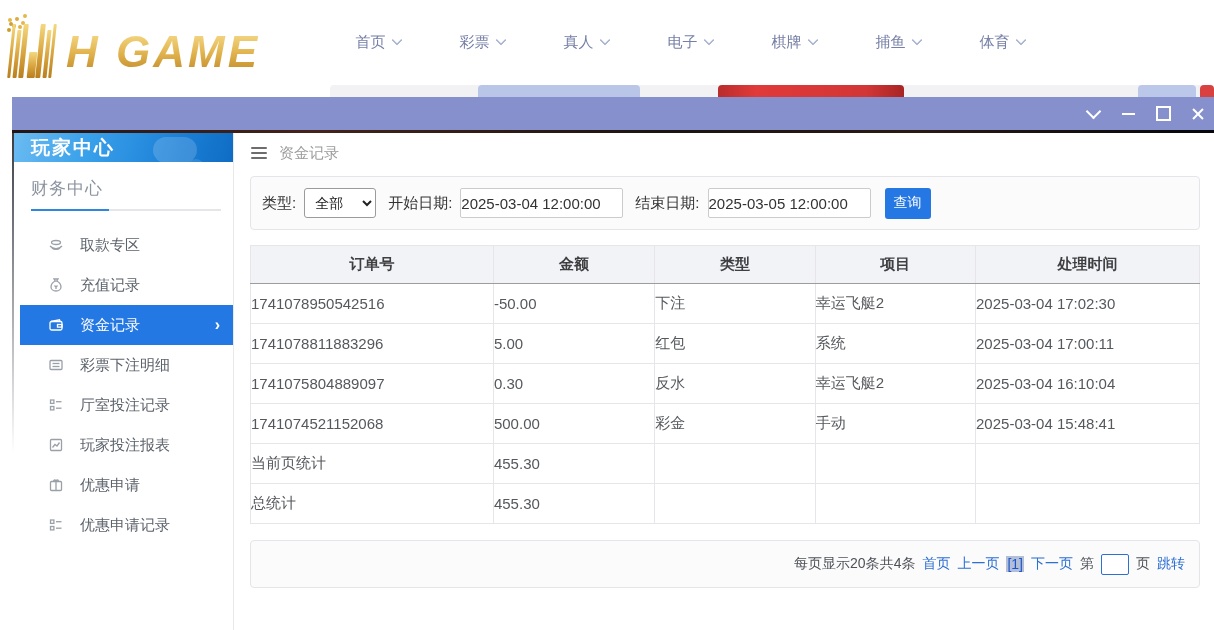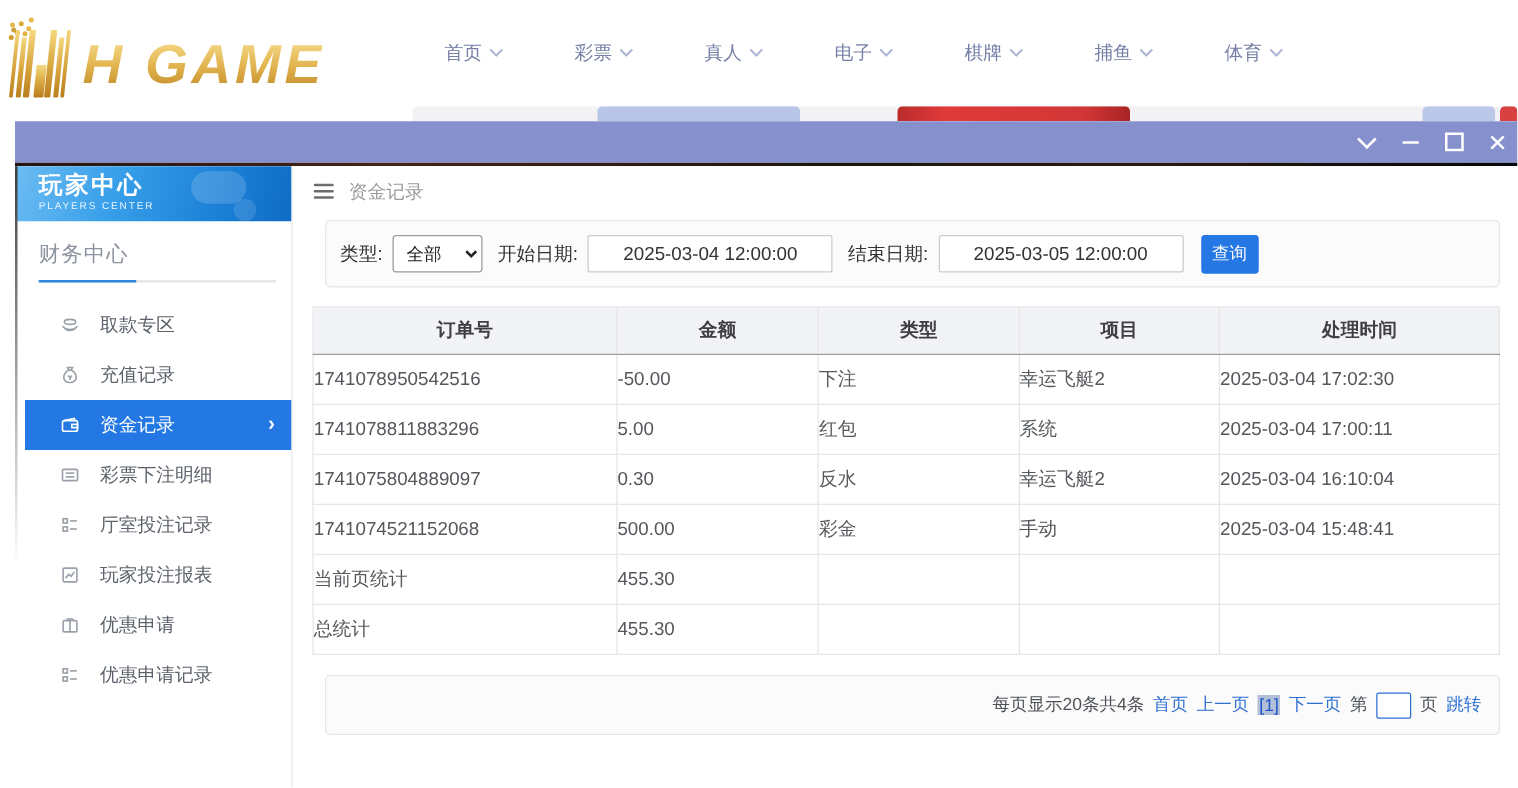--- a/index.html
+++ b/index.html
@@ -45,21 +45,21 @@
   .wc-max::before { content:""; width:11px; height:11px; border:2px solid #fff; }
   .wc-close::before, .wc-close::after { content:""; position:absolute; left:1px; top:7px; width:14px; height:2px; background:#fff; }
   .wc-close::before { transform:rotate(45deg); } .wc-close::after { transform:rotate(-45deg); }
   .dark-top { height:3px; background:linear-gradient(90deg,#241512,#44231a 25%,#1b1410 55%,#2b1a12 75%,#04070c); }
 
   .content { display:flex; height:497px; background:#fff; position:relative; }
   .dark-left { position:absolute; left:0; top:0; width:2px; height:320px; background:linear-gradient(180deg,#3a3a42,#8a8a92 40%,rgba(200,200,205,0)); z-index:5; }
 
   
   .sidebar { width:222px; background:#fff; border-right:1px solid #e9e9ec; position:relative; }
-  .sb-header { height:44px; background:linear-gradient(105deg,#6cbcf2 0%,#39a0ea 35%,#1b7fd6 75%,#0f6cc4 100%); position:relative; padding:5px 4px 0 19px; overflow:hidden; }
+  .sb-header { height:29px; background:linear-gradient(105deg,#6cbcf2 0%,#39a0ea 35%,#1b7fd6 75%,#0f6cc4 100%); position:relative; padding:5px 4px 0 19px; overflow:hidden;font-family:Liberation Mono, monospace; }
   .sb-title { color:#fff; font-size:19px; font-weight:bold; letter-spacing:2px; line-height:22px; }
   .sb-sub { color:#eaf4fd; font-size:8px; letter-spacing:1.5px; }
   .sb-wm1 { position:absolute; right:36px; top:4px; width:44px; height:26px; border-radius:13px; background:rgba(255,255,255,.16); }
   .sb-wm2 { position:absolute; right:28px; top:26px; width:18px; height:18px; border-radius:50%; background:rgba(255,255,255,.12); }
   .sb-section { margin:15px 0 0 19px; color:#8b939f; font-size:17px; letter-spacing:1px; }
   .sb-underline { margin:9px 0 0 19px; width:190px; height:2px; background:#e6e6e8; position:relative; }
   .sb-underline::before { content:""; position:absolute; left:0; top:0; width:78px; height:2px; background:#2f86df; }
   .sb-menu { list-style:none; margin-top:14px; }
   .sb-item { height:40px; margin-left:8px; display:flex; align-items:center; padding-left:28px; cursor:pointer; color:#5c626b; font-size:15px; }
   .sb-item .sb-icon { width:16px; height:16px; margin-right:16px; display:flex; align-items:center; justify-content:center; }
@@ -67,25 +67,25 @@
   .sb-item.active { background:#2478e4; color:#fff; position:relative; }
   .sb-item.active .sb-icon svg { stroke:#fff; }
   .sb-item.active .sb-arrow { position:absolute; right:13px; color:#fff; font-size:16px; font-weight:bold; }
 
   
   .main { flex:1; background:#fff; padding:0 14px 0 16px; }
   .crumb { height:40px; display:flex; align-items:center; gap:12px; padding-left:1px; color:#9b9b9b; font-size:15px; }
   .hamburger { width:16px; height:12px; display:flex; flex-direction:column; justify-content:space-between; cursor:pointer; }
   .hamburger span { display:block; height:2px; background:#6d6d6d; border-radius:1px; }
 
-  .panel { background:#fbfbfc; border:1px solid #e4e5e8; border-radius:4px;margin-left:10px; }
+  .panel { background:#fbfbfc; border:1px solid #e4e5e8; border-radius:4px; }
   .filter-bar { margin-top:3px; height:54px; display:flex; align-items:center; padding:0 11px; font-size:15px; color:#333; }
   .filter-bar .lbl { margin-right:8px; white-space:nowrap; }
   .type-select { width:72px; height:30px; border:1px solid #9b9b9b; border-radius:3px; font-size:14px; color:#222; padding-left:6px; margin-right:12px; background:#fff; font-family:inherit; }
-  .date-input { width:196px; height:30px; border:1px solid #ccc; border-radius:2px; font-size:15px; color:#333; text-align:center; margin-right:12px; font-family:inherit; }
+  .date-input { width:163px; height:30px; border:1px solid #ccc; border-radius:2px; font-size:15px; color:#333; text-align:left; margin-right:12px; font-family:inherit; }
   .query-btn { width:46px; height:31px; background:#2577e4; color:#fff; border:none; border-radius:3px; font-size:14px; cursor:pointer; margin-left:2px; font-family:inherit; }
 
   table.records { margin-top:15px; width:100%; border-collapse:collapse; table-layout:fixed; font-size:15px; }
   .records th, .records td { border:1px solid #e6e6e8; border-left:1px solid #f2d3d3; }
   .records th:first-child, .records td:first-child { border-left:1px solid #e6e6e8; }
   .records th { height:38px; background:#f1f3f6; color:#3f3f42; font-weight:bold; border-bottom:1px solid #9d9d9f; }
   .records td { height:40px; color:#55585c; background:#fff; }
 
   .footer-bar { margin-top:16px; height:48px; display:flex; align-items:center; justify-content:flex-end; padding:0 14px; font-size:14px; color:#4e5257; }
   .pager { display:flex; align-items:center; gap:7px; font-size:14px; }

